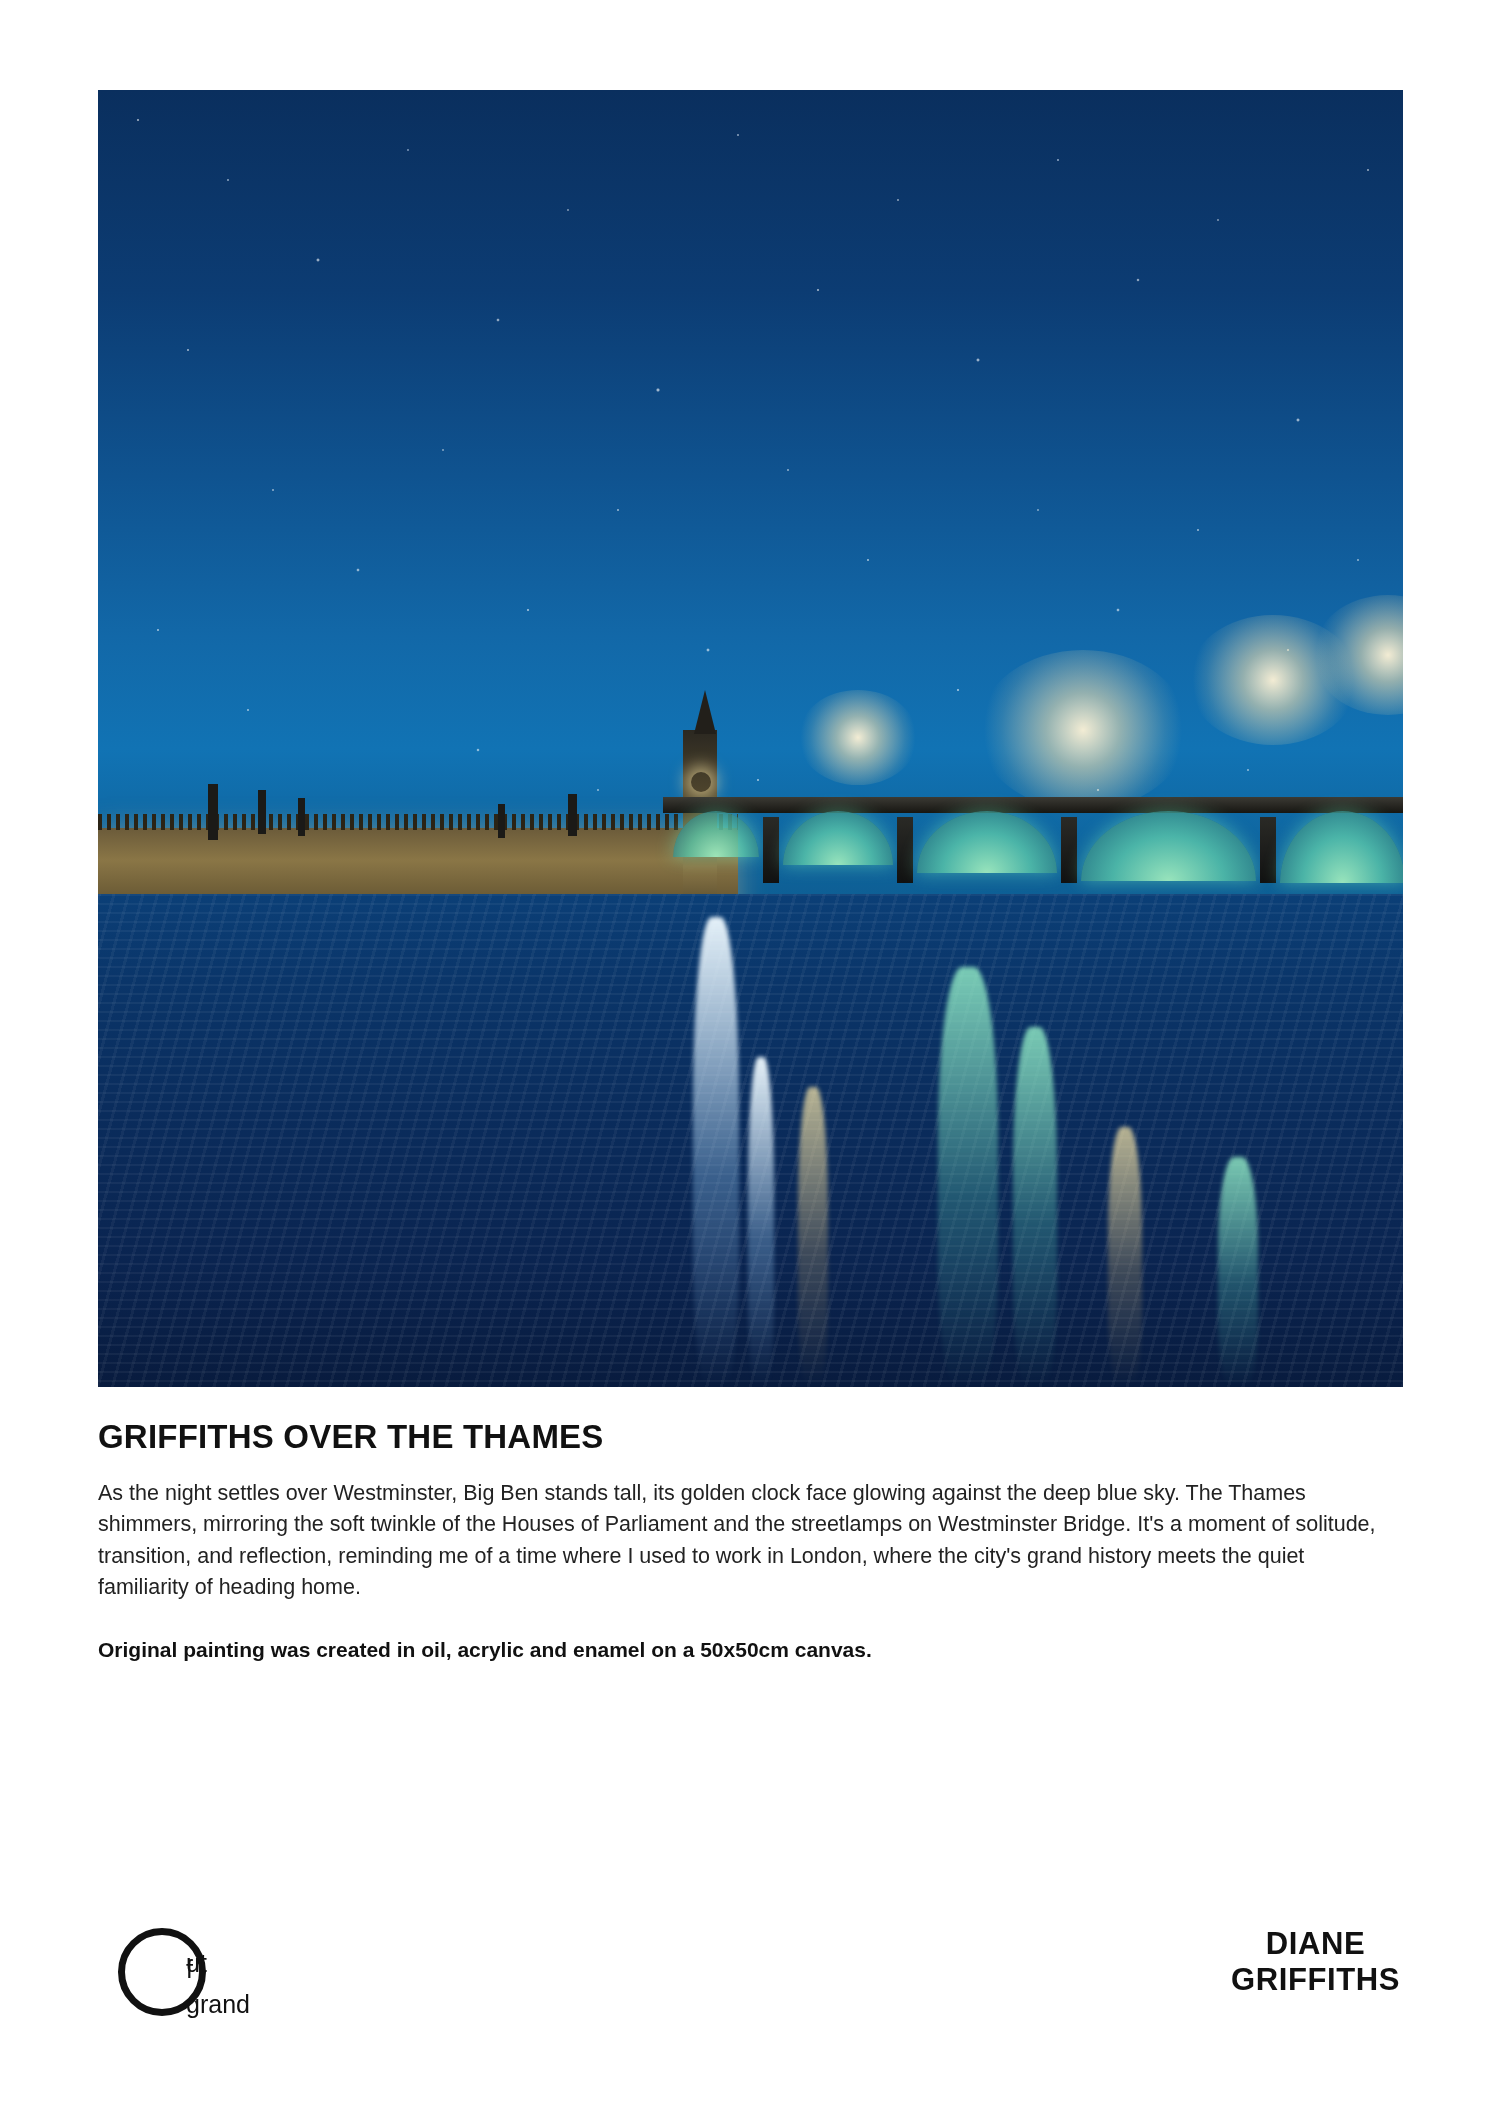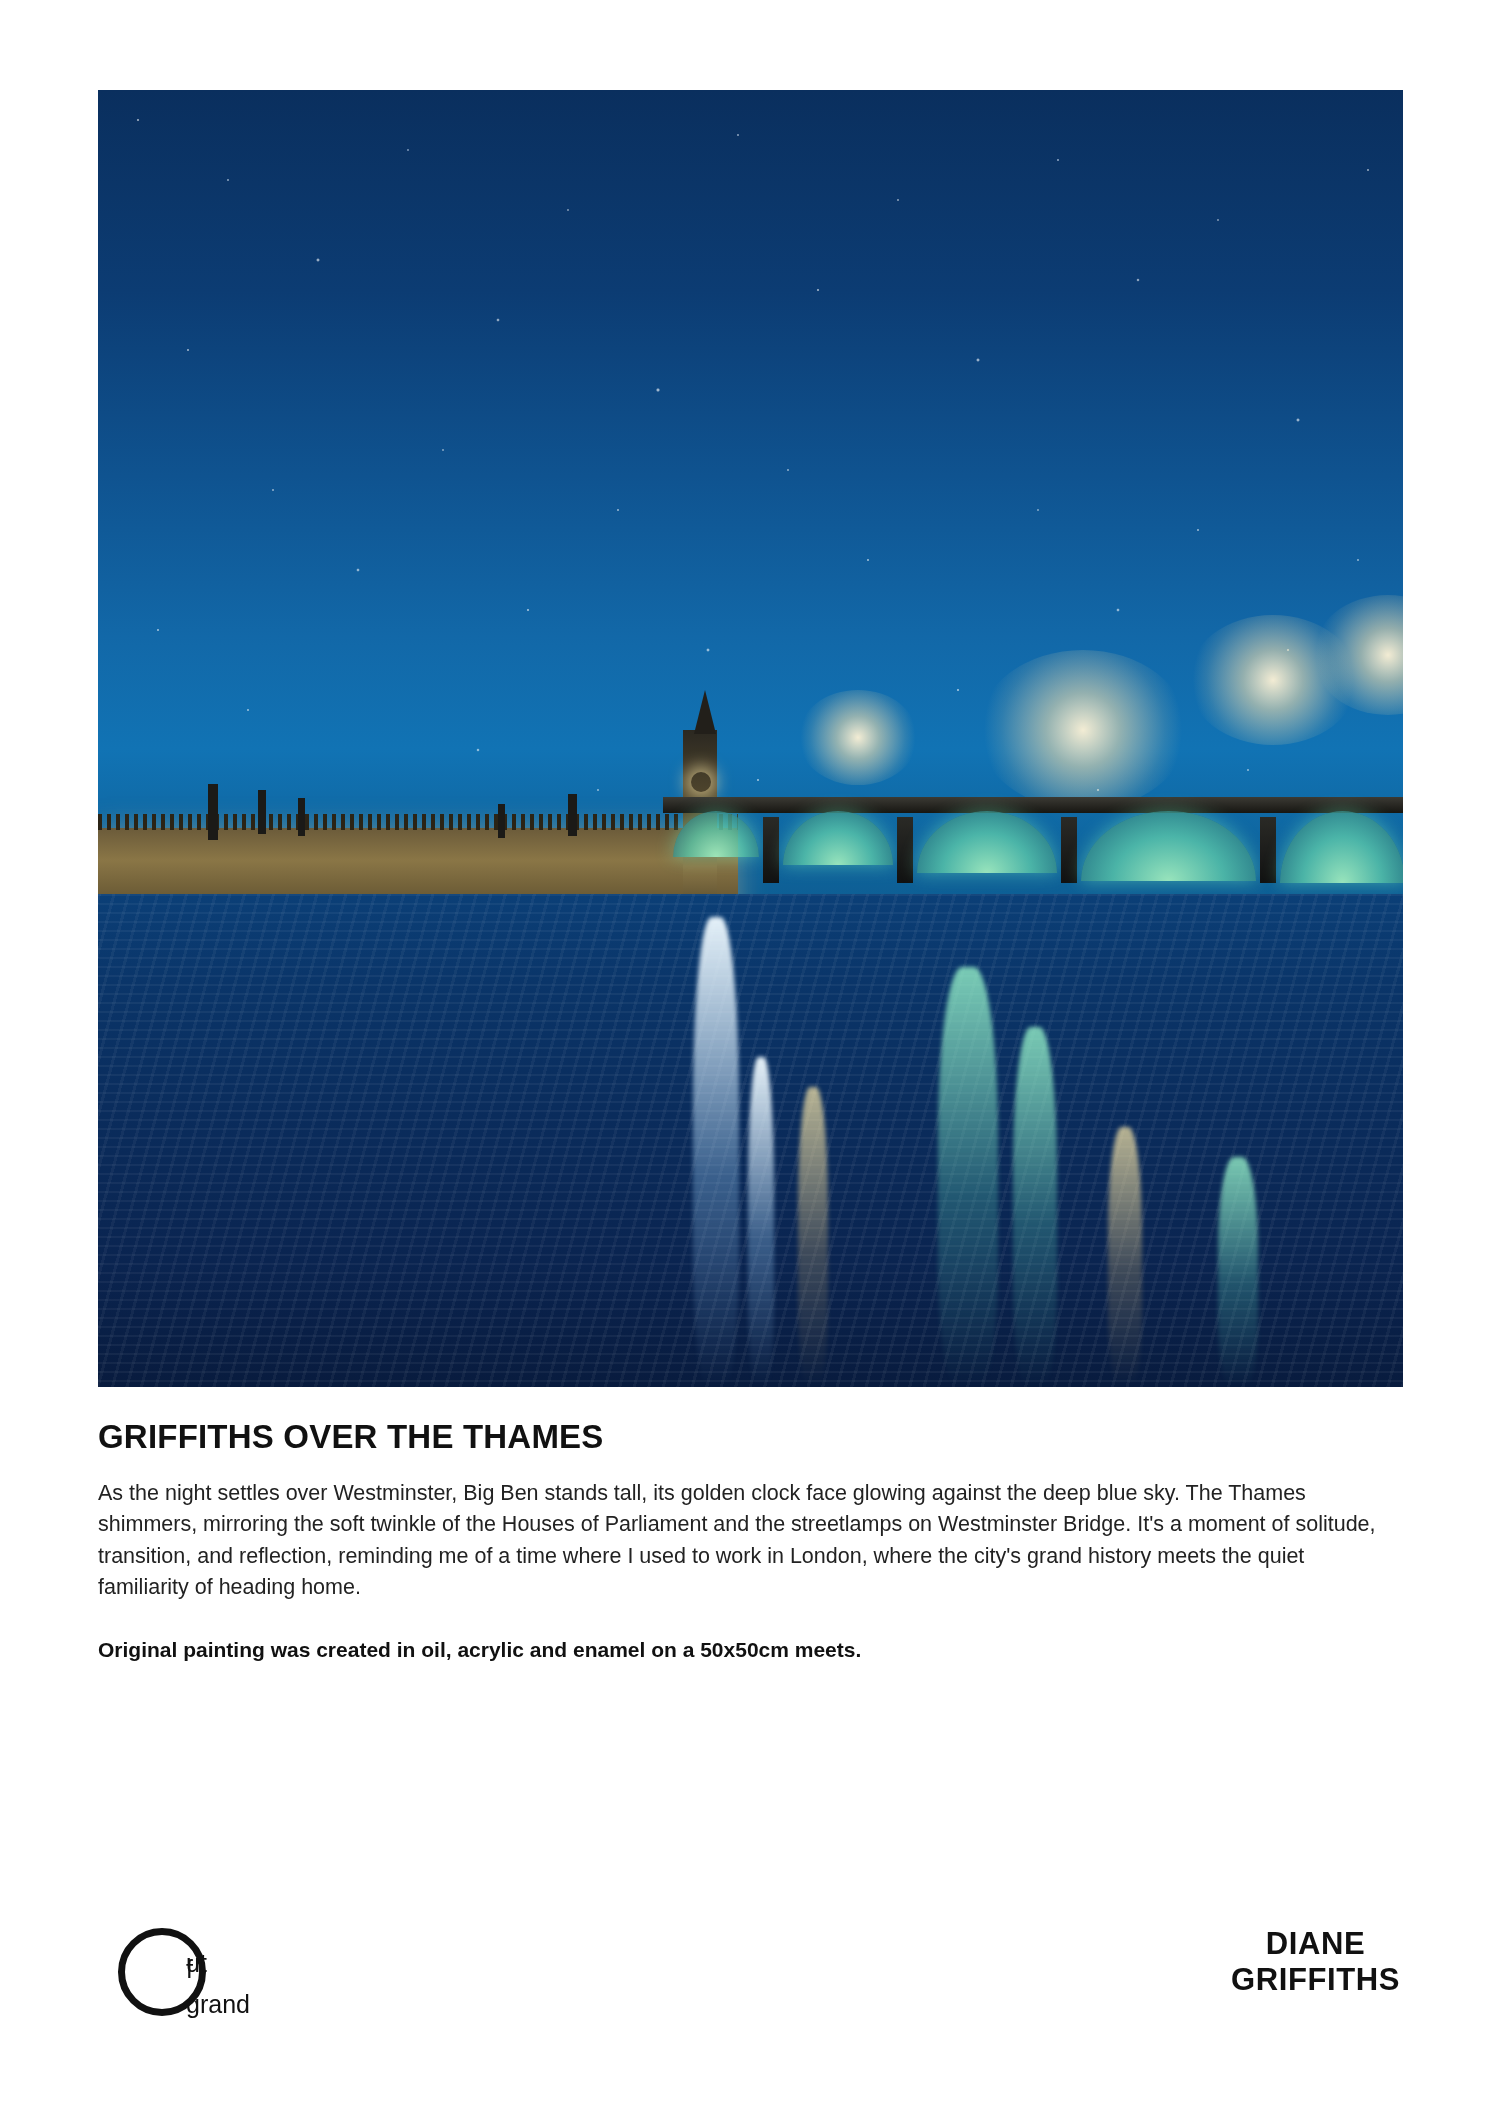--- a/index.html
+++ b/index.html
@@ -344,21 +344,21 @@
       <div class="reflection refl-green" style="left:840px; width:60px; height:420px;"></div>
       <div class="reflection refl-green" style="left:915px; width:44px; height:360px;"></div>
       <div class="reflection refl-gold" style="left:1010px; width:34px; height:260px;"></div>
       <div class="reflection refl-green" style="left:1120px; width:40px; height:230px;"></div>
     </div>
   </div>
 
   <div class="content">
     <h1 class="title">GRIFFITHS OVER THE THAMES</h1>
     <p class="body-text">As the night settles over Westminster, Big Ben stands tall, its golden clock face glowing against the deep blue sky. The Thames shimmers, mirroring the soft twinkle of the Houses of Parliament and the streetlamps on Westminster Bridge. It's a moment of solitude, transition, and reflection, reminding me of a time where I used to work in London, where the city's grand history meets the quiet familiarity of heading home.</p>
-    <p class="medium-note">Original painting was created in oil, acrylic and enamel on a 50x50cm meets.</p>
+    <p class="medium-note">Original painting was created in oil, acrylic and enamel on a 50x50cm canvas.</p>
   </div>
 
   <div class="footer">
     <div class="logo">
       <div class="logo-ring"></div>
       <div class="logo-line l1">ut</div>
       <div class="logo-line l2">f</div>
       <div class="logo-line l3">grand</div>
     </div>
     <div class="signature">

